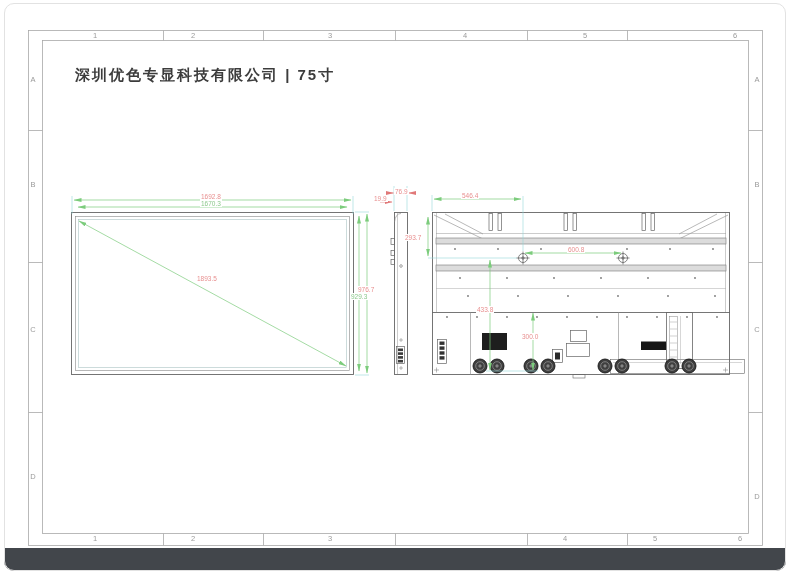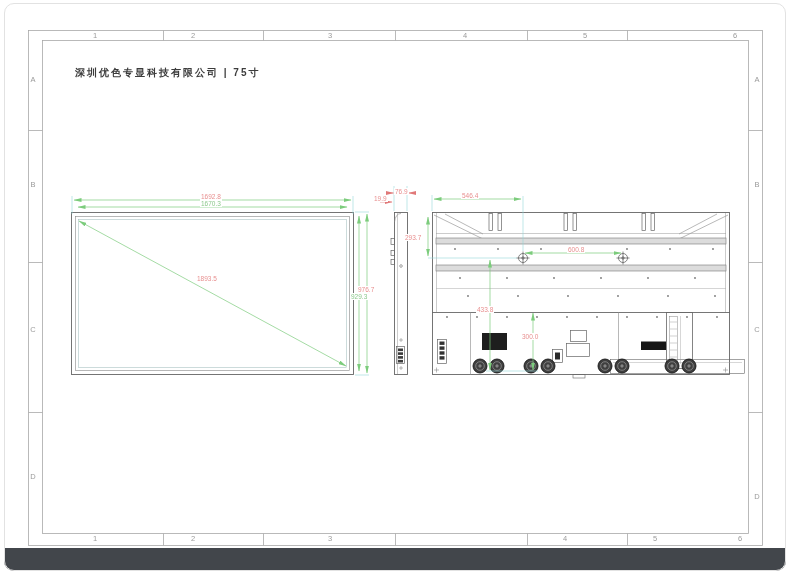--- a/index.html
+++ b/index.html
@@ -3,21 +3,21 @@
 <meta charset="utf-8">
 <style>
   html,body{margin:0;padding:0;background:#ffffff;}
   body{width:790px;height:574px;position:relative;overflow:hidden;
        font-family:"Liberation Sans","DejaVu Sans",sans-serif;}
   .win-border{position:absolute;left:4px;top:3px;width:780px;height:566px;
        border:1px solid #e2e2e2;border-radius:10px;pointer-events:none;z-index:6;}
   .bottom-bar{position:absolute;left:4px;top:548px;width:782px;height:23px;
        background:#42464b;border-radius:0 0 10px 10px;z-index:5;}
   .drawing-svg{position:absolute;left:0;top:0;z-index:1;}
-  .title{position:absolute;left:75px;top:66px;font-size:10px;font-weight:700;
+  .title{position:absolute;left:75px;top:66px;font-size:15px;font-weight:700;
        color:#3c3c3c;letter-spacing:2px;z-index:2;white-space:nowrap;}
   .gnum{position:absolute;width:20px;text-align:center;font-size:7.5px;
        color:#9a9a9a;z-index:2;}
   .grow{position:absolute;width:12px;text-align:center;font-size:7.5px;
        color:#9a9a9a;z-index:2;}
   .dl{position:absolute;font-size:6.5px;line-height:7px;color:#e88f8f;
       background:#fff;padding:0 1px;white-space:nowrap;z-index:3;}
   .dl.g{color:#8cc88c;}
 </style>
 </head>

